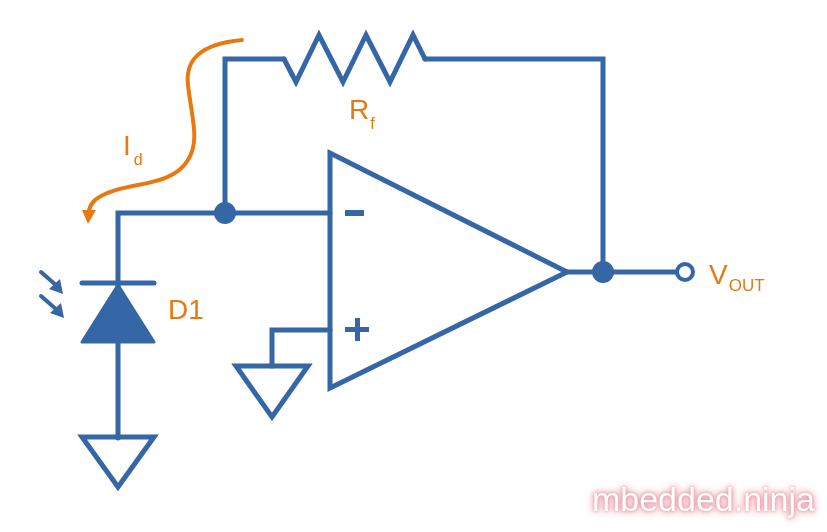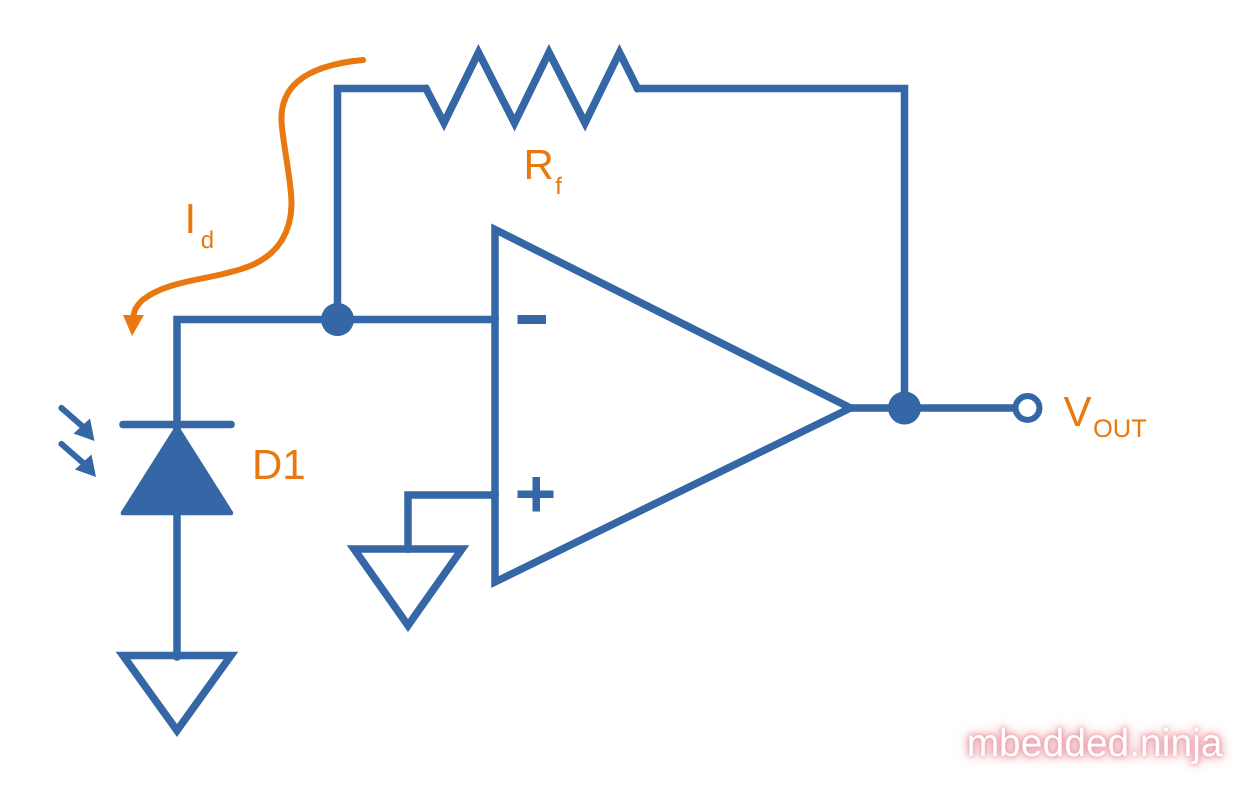--- a/index.html
+++ b/index.html
@@ -5,21 +5,21 @@
   html, body { margin: 0; padding: 0; background: #ffffff; }
   body { width: 827px; height: 532px; position: relative; overflow: hidden; }
   #schematic { position: absolute; left: 0; top: 0; }
   .wire { stroke: #3566a5; stroke-width: 5; fill: none; stroke-linecap: round; stroke-linejoin: miter; }
   .fill-blue { fill: #3566a5; stroke: #3566a5; stroke-width: 3; stroke-linejoin: round; }
   .current { stroke: #e8780f; stroke-width: 4; fill: none; stroke-linecap: round; }
   .arrowhead { fill: #e8780f; }
   .lbl { font-family: "Liberation Sans", sans-serif; fill: #e8780f; }
   .watermark {
     position: absolute; right: 12px; top: 480px;
-    font-family: "Liberation Sans", sans-serif; font-size: 26px; color: #ffffff;
+    font-family: "Liberation Sans", sans-serif; font-size: 34px; color: #ffffff;
     text-shadow: 0 0 6px #e58b97, 0 0 10px #f0a9b2, 0 0 3px #e58b97;
     letter-spacing: 0px;
   }
 </style>
 </head>
 <body>
 
 <svg id="schematic" width="827" height="532" viewBox="0 0 827 532">
 
   <polyline class="wire" points="225,213 225,59 284,59"></polyline>

